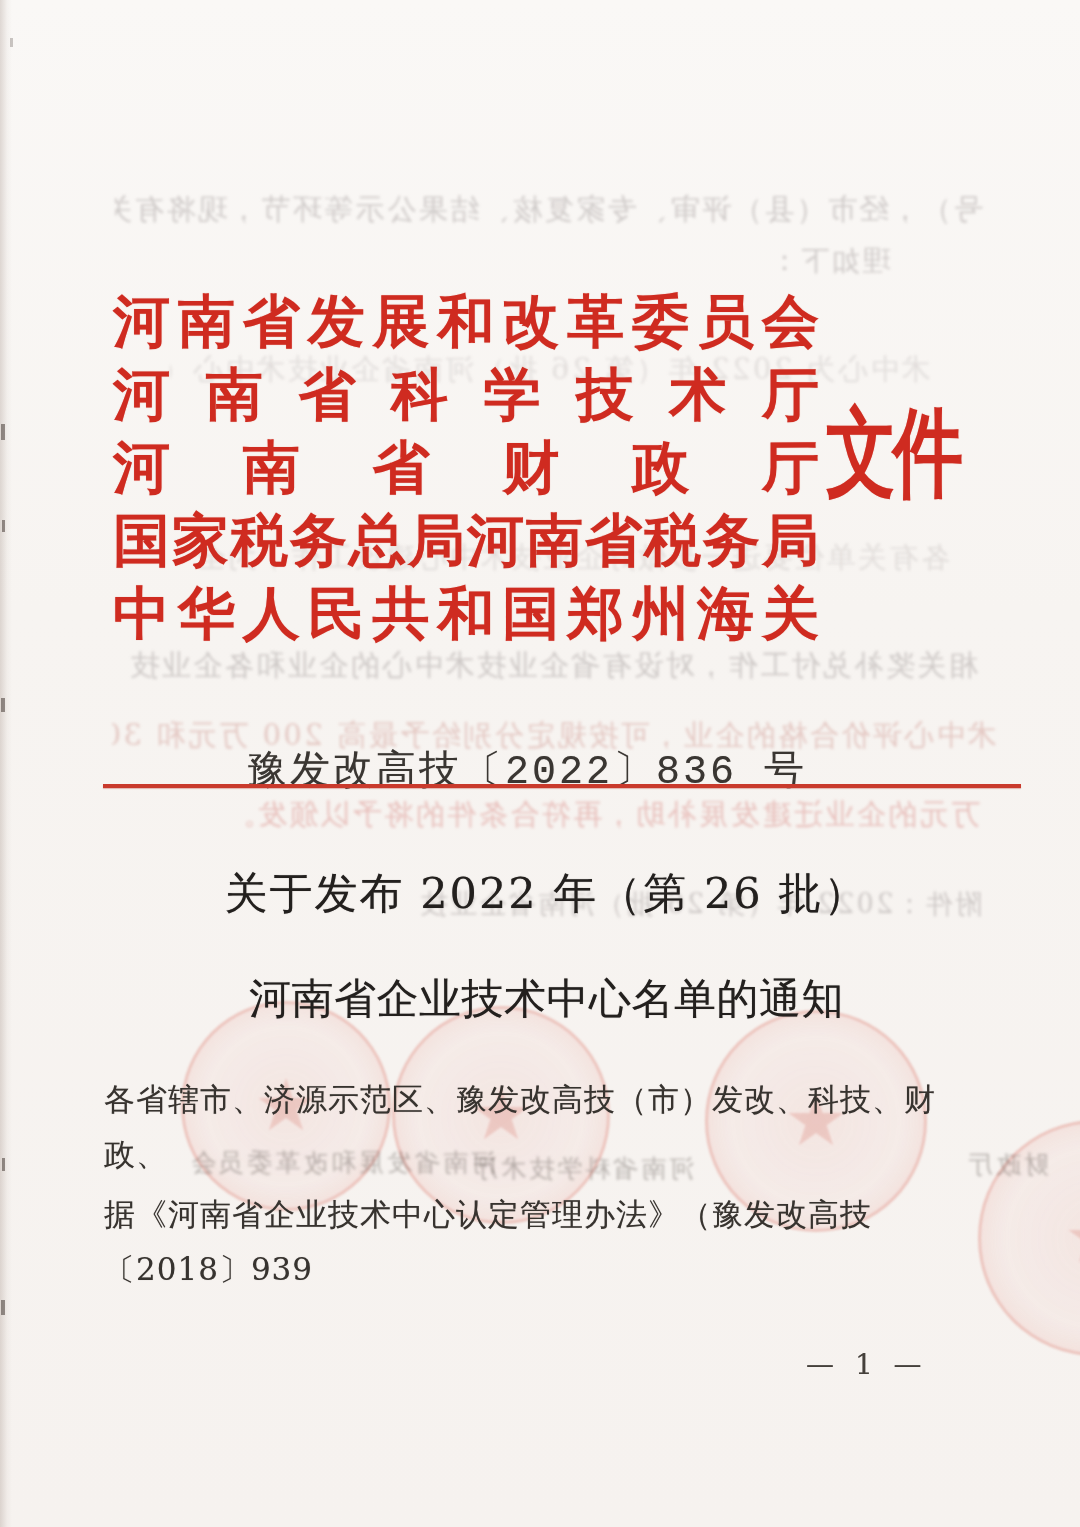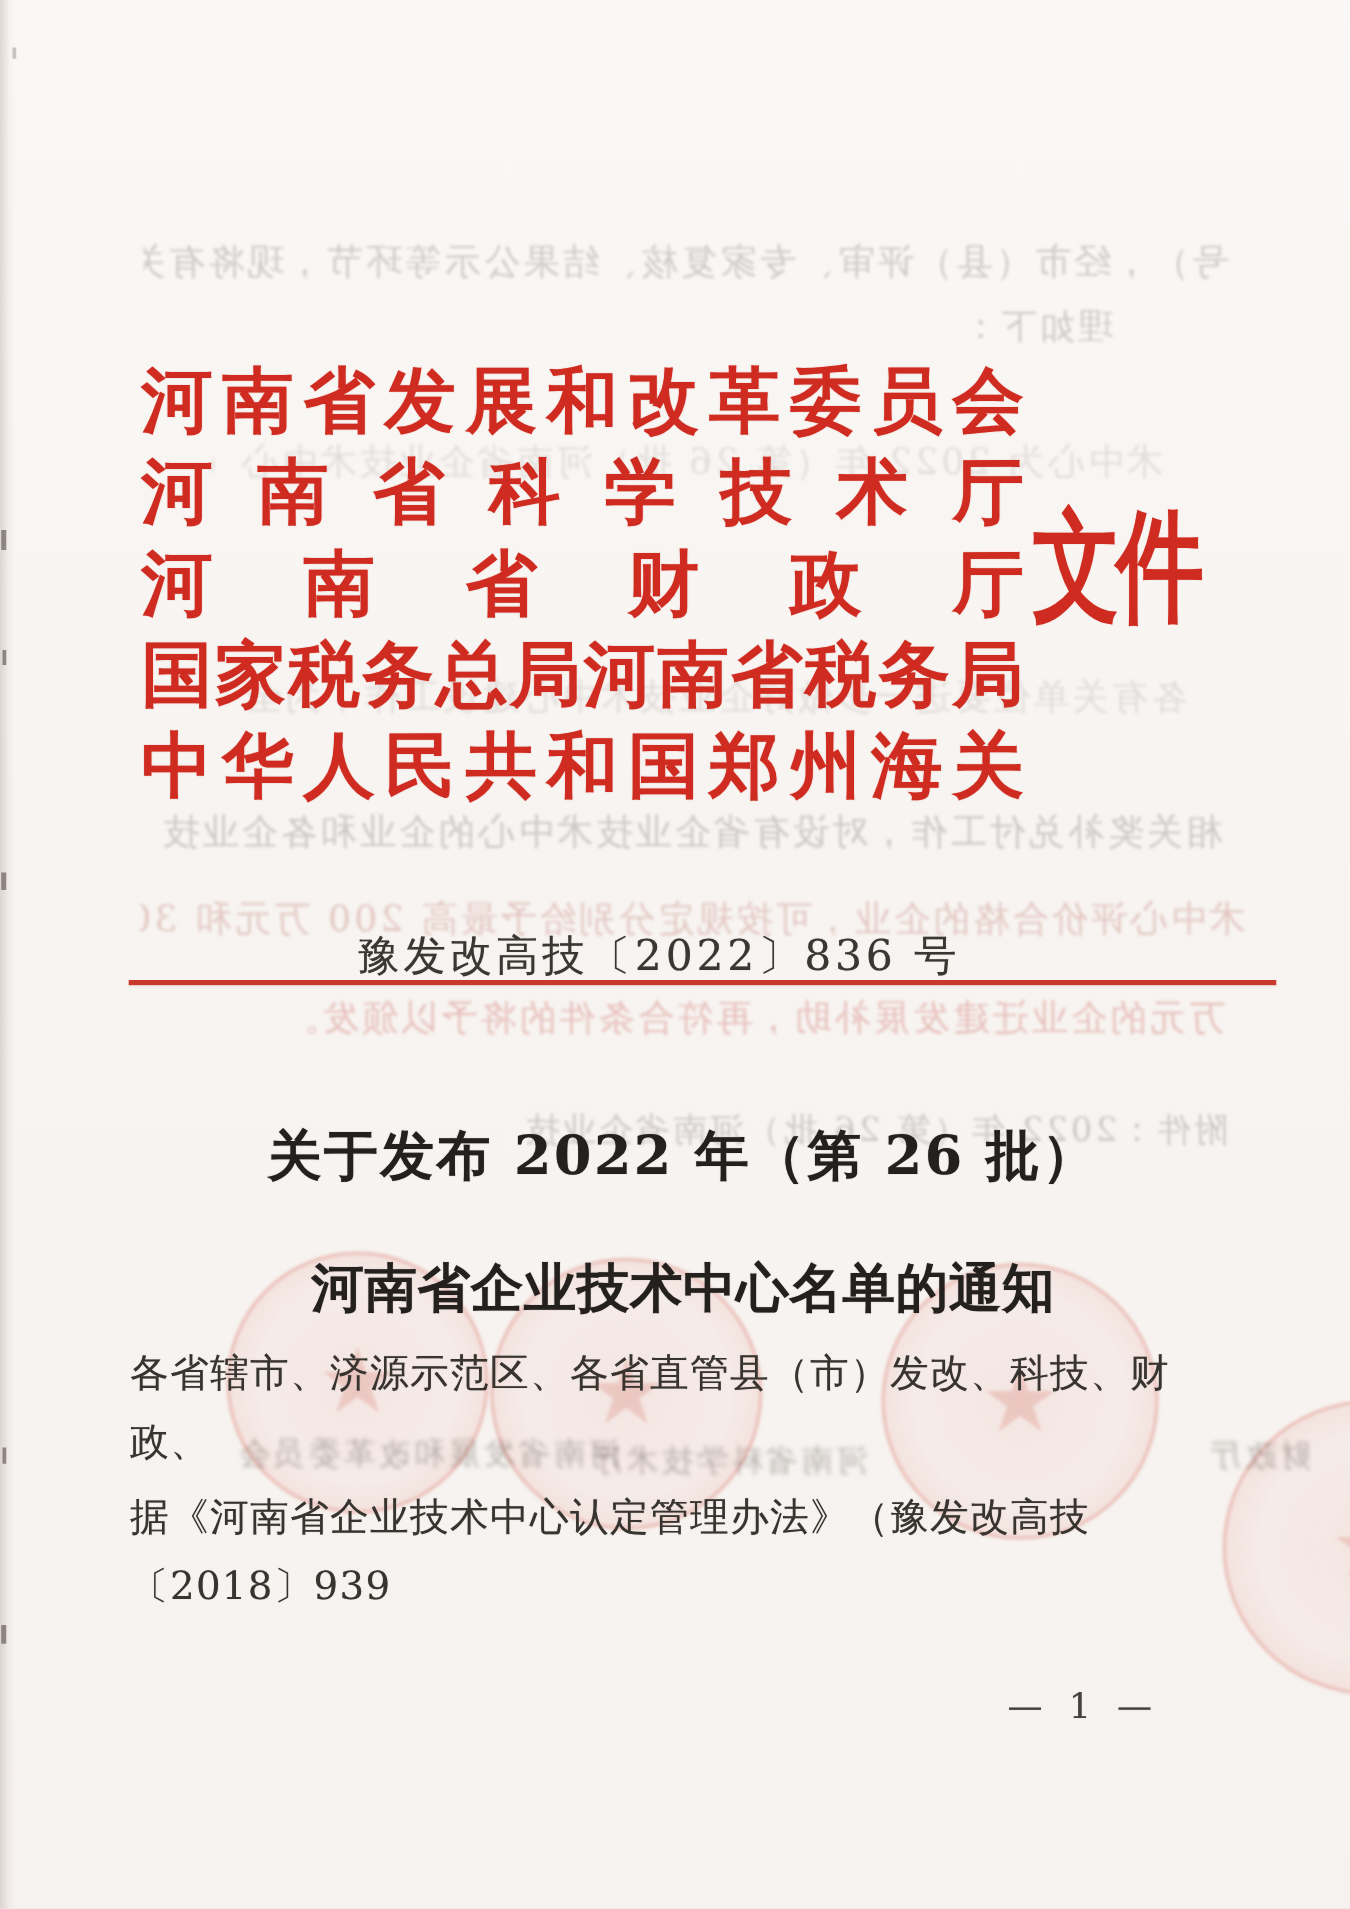--- a/index.html
+++ b/index.html
@@ -66,30 +66,31 @@
   }
   .wenjian{
     position:absolute;left:826px;top:400px;
     font-size:97px;font-weight:bold;color:#cf2b20;line-height:1.08;
     transform:scaleX(0.72);transform-origin:left top;
     letter-spacing:-4px;white-space:nowrap;
     text-shadow:0 0 1px rgba(205,45,32,0.45);
   }
   .docnum{
     position:absolute;left:104px;top:742px;width:846px;
-    text-align:center;font-size:34px;color:#3a3632;letter-spacing:3px;
+    text-align:center;font-size:40px;color:#3a3632;letter-spacing:3px;
     text-shadow:0 0 0.7px rgba(40,35,30,0.4);
+    font-family:Liberation Mono, monospace;
   }
   .redline{
     position:absolute;left:103px;top:784px;width:918px;height:4px;
     background:#c93a2c;box-shadow:0 1px 1px rgba(190,60,48,0.35);
   }
   .title{
-    position:absolute;left:104px;top:896px;width:885px;
-    text-align:center;color:#23201e;font-weight:bold;
+    position:absolute;left:104px;top:864px;width:885px;
+    text-align:center;color:#23201e;font-weight:normal;
     text-shadow:0 0 0.8px rgba(25,22,20,0.5);
   }
   .title .t1{font-size:43px;line-height:58px;letter-spacing:2px;}
   .title .t2{font-size:42px;line-height:58px;letter-spacing:0.5px;margin-top:48px;}
   .bodytext{
     position:absolute;left:104px;top:1072px;width:886px;
     font-size:31px;line-height:55px;color:#37332f;letter-spacing:1px;
     text-shadow:0 0 0.7px rgba(40,35,30,0.42);
   }
   .indent{text-indent:64px;}
@@ -202,20 +203,20 @@
 
   <div class="docnum">豫发改高技〔2022〕836 号</div>
   <div class="redline"></div>
 
   <div class="title">
     <div class="t1">关于发布 2022 年（第 26 批）</div>
     <div class="t2">河南省企业技术中心名单的通知</div>
   </div>
 
   <div class="bodytext">
-    <div>各省辖市、济源示范区、各省直管县（市）发改、科技、财政、</div>
+    <div>各省辖市、济源示范区、豫发改高技（市）发改、科技、财政、</div>
     <div class="pgspace"></div>
     <div>据《河南省企业技术中心认定管理办法》（豫发改高技〔2018〕939</div>
   </div>
 
   <div class="pagenum">— 1 —</div>
 
 </div>
 
 </body></html>

